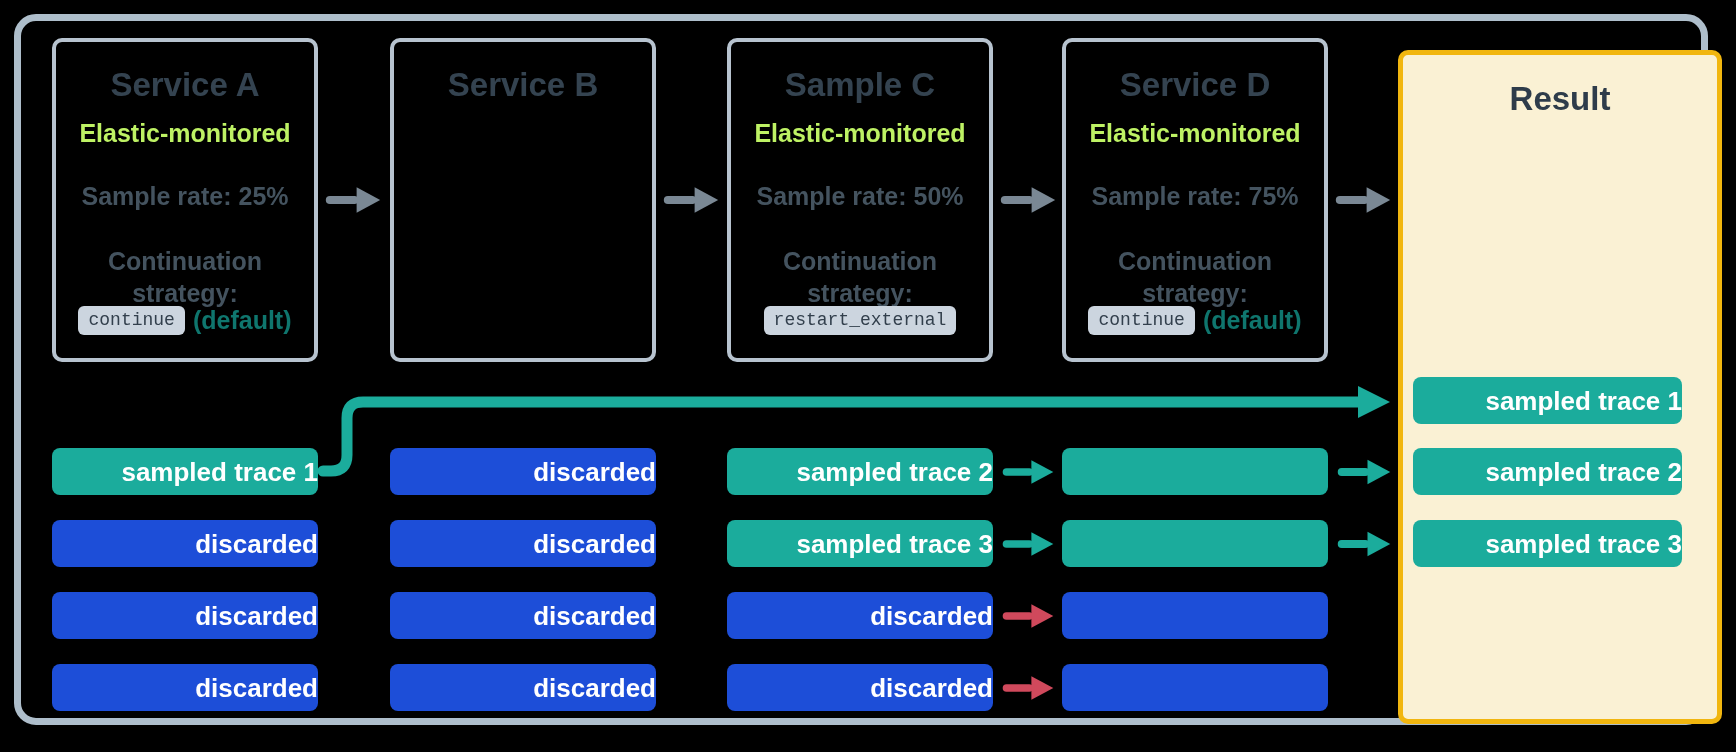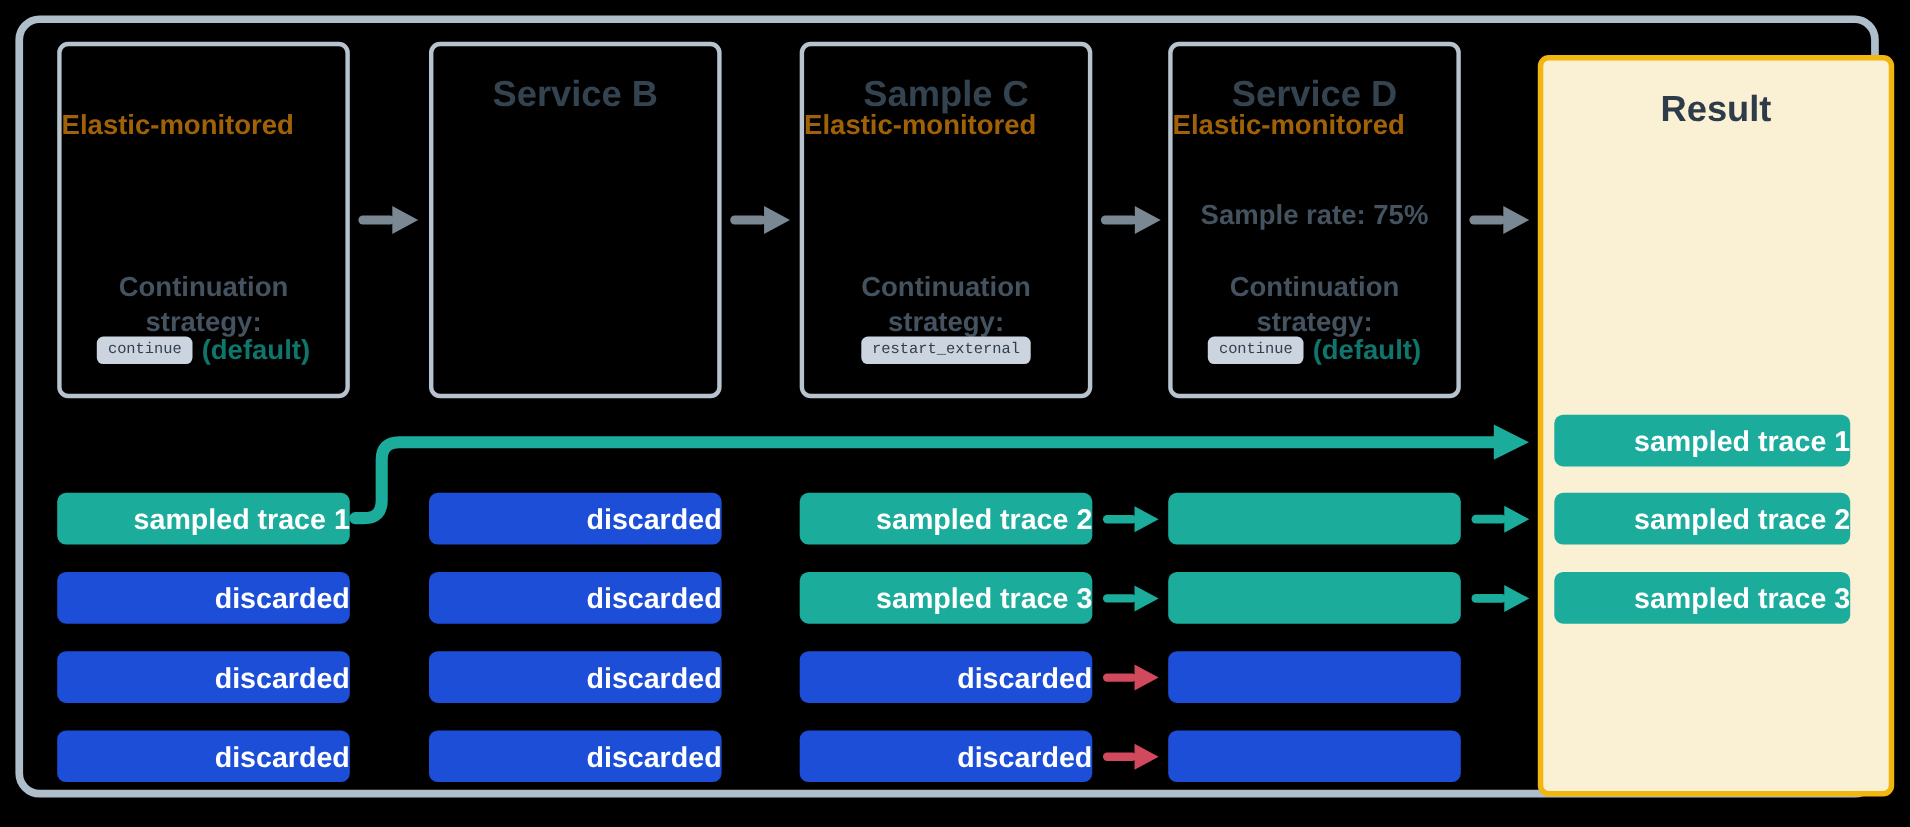--- a/index.html
+++ b/index.html
@@ -15,31 +15,31 @@
   
   .box{
     position:absolute;top:38px;width:266px;height:324px;box-sizing:border-box;
     border:4px solid #b7c3cf;border-radius:10px;background:transparent;
   }
   .box-title{
     position:absolute;left:0;right:0;top:26px;text-align:center;
     font-size:33px;font-weight:700;color:#344350;line-height:1;
   }
   .box-sub{
-    position:absolute;left:0;right:0;top:60px;
-    font-size:25px;font-weight:700;color:#a16207;line-height:1;
+    position:absolute;left:0;right:0;top:79px;text-align:center;
+    font-size:25px;font-weight:700;color:#bef264;line-height:1;
   }
   .box-line{position:absolute;left:0;right:0;text-align:center;font-size:25px;font-weight:700;color:#44535f;line-height:1;}
   .line-sample{top:142px;}
   .line-cont{top:207px;}
   .line-strat{top:239px;}
   .chiprow{position:absolute;left:0;right:0;top:264px;text-align:center;line-height:1;}
   .chip{
     display:inline-block;background:#ccd5df;color:#323f4c;border-radius:6px;
-    font-family:"Liberation Mono","DejaVu Sans Mono",monospace;font-size:14px;
+    font-family:"Liberation Mono","DejaVu Sans Mono",monospace;font-size:18px;
     padding:5px 10px 6px 10px;vertical-align:middle;
   }
   .chip-note{display:inline-block;margin-left:8px;font-size:25px;font-weight:700;color:#0f766e;vertical-align:middle;}
   
   .result-box{
     position:absolute;left:1398px;top:50px;width:324px;height:674px;box-sizing:border-box;
     background:#faf1d4;border:5px solid #f1b60f;border-radius:10px;
   }
   .result-title{
     position:absolute;left:0;right:0;top:27px;text-align:center;
@@ -62,35 +62,38 @@
   .connector{position:absolute;left:290px;top:375px;}
 </style>
 </head>
 <body>
 
 <div id="canvas">
 
   <div class="frame"></div>
 
   <div class="box" style="left:52px">
+    <div class="box-title">Service A</div>
     <div class="box-sub">Elastic-monitored</div>
+    <div class="box-line line-sample">Sample rate: 25%</div>
     <div class="box-line line-cont">Continuation</div>
     <div class="box-line line-strat">strategy:</div>
     <div class="chiprow">
       <span class="chip">continue</span><span class="chip-note">(default)</span>
     </div>
   </div>
 
   <div class="box" style="left:390px">
     <div class="box-title">Service B</div>
   </div>
 
   <div class="box" style="left:727px">
     <div class="box-title">Sample C</div>
     <div class="box-sub">Elastic-monitored</div>
+    <div class="box-line line-sample">Sample rate: 50%</div>
     <div class="box-line line-cont">Continuation</div>
     <div class="box-line line-strat">strategy:</div>
     <div class="chiprow">
       <span class="chip">restart_external</span>
     </div>
   </div>
 
   <div class="box" style="left:1062px">
     <div class="box-title">Service D</div>
     <div class="box-sub">Elastic-monitored</div>

